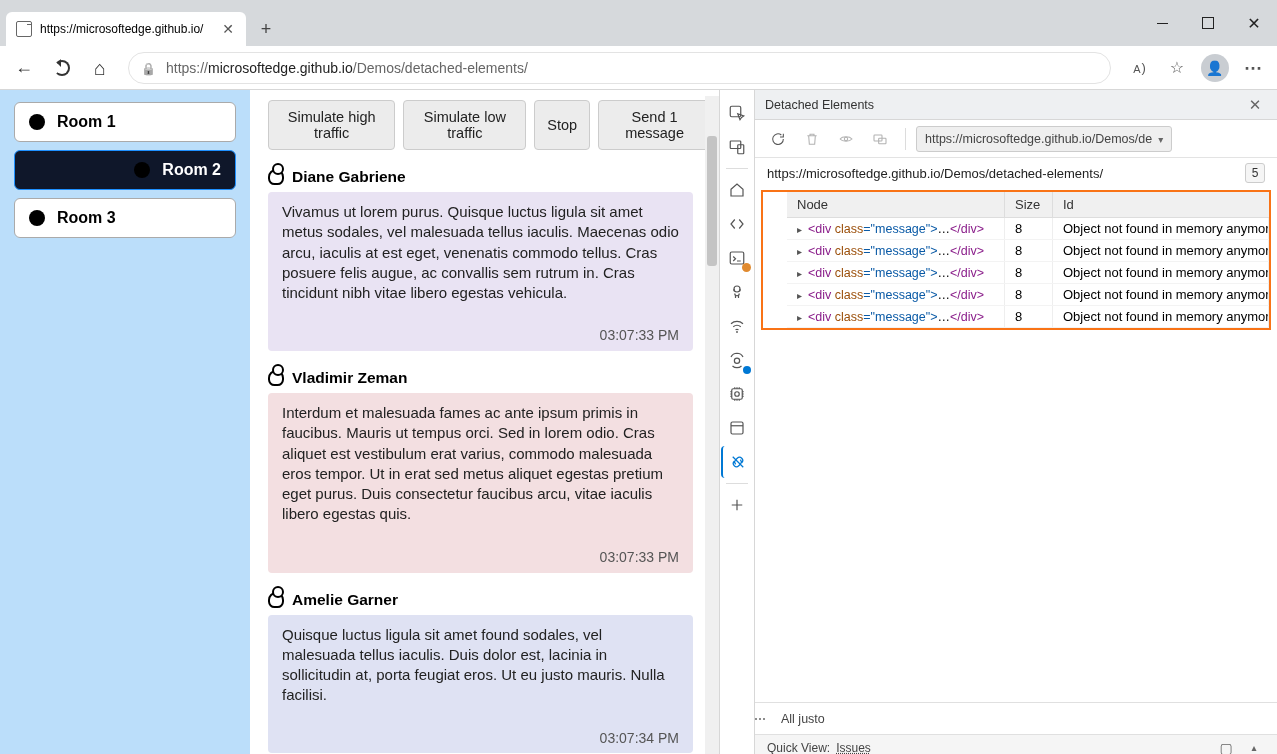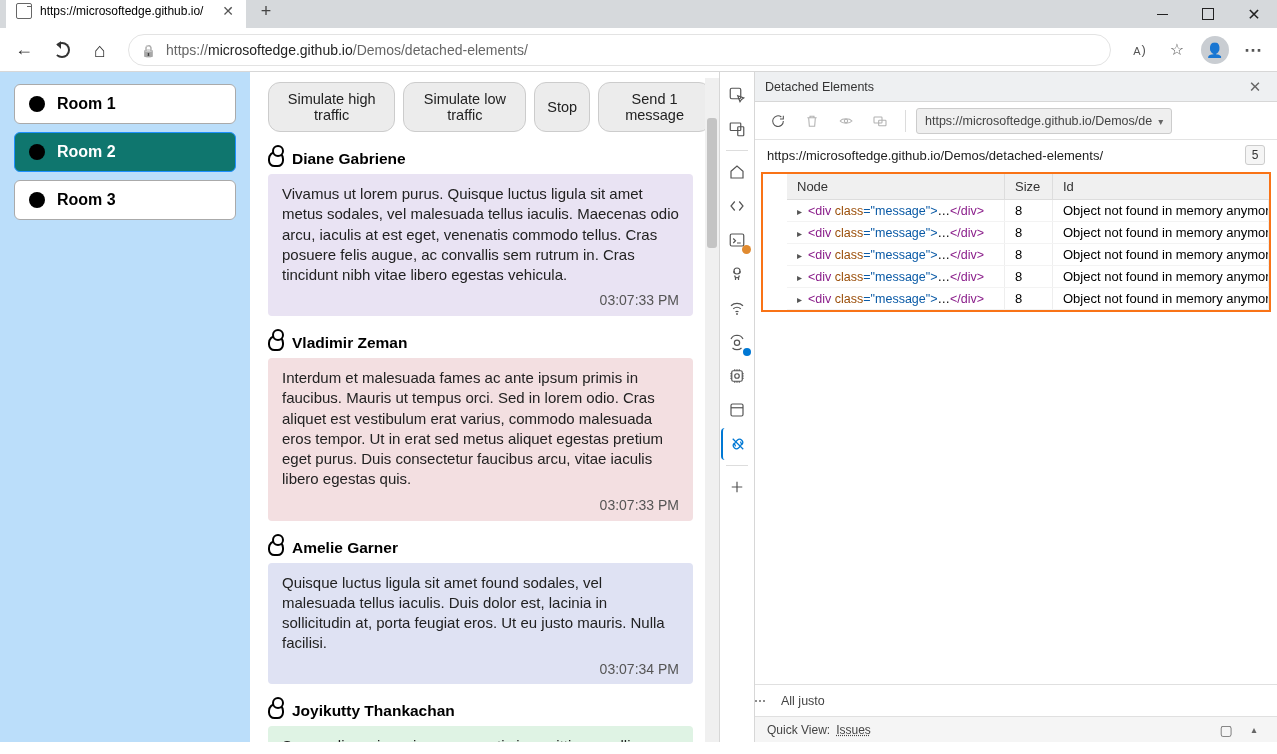--- a/index.html
+++ b/index.html
@@ -1,19 +1,19 @@
 <!DOCTYPE html>
 <html><head>
 <meta charset="utf-8">
 <style>
 * { margin: 0; padding: 0; box-sizing: border-box; font-family: "Segoe UI", Arial, sans-serif; }
 html, body { width: 1277px; height: 754px; overflow: hidden; background: #fff; }
 
 
-.titlebar { height: 28px; background: #d6d9dc; display: flex; align-items: flex-end; }
+.titlebar { height: 46px; background: #d6d9dc; display: flex; align-items: flex-end; }
 .tabs-area { display: flex; align-items: flex-end; flex: 1; padding-left: 6px; height: 100%; }
 .tab {
   background: #fff; height: 34px; display: flex; align-items: center;
   border-radius: 6px 6px 0 0; padding: 0 10px 0 10px; gap: 8px; font-size: 12px;
   min-width: 240px; margin-top: 6px;
 }
 .tab .favicon { width:16px;height:16px;border:1px solid #666;border-radius:2px;position:relative; }
 .tab .favicon::before { content:""; position:absolute; top:2px; right:-1px; width:4px; height:4px; border-top:1px solid #666; border-right:1px solid #666; background:#fff; }
 .tab .tab-close { width:16px;height:16px;display:flex;align-items:center;justify-content:center;color:#555;font-size:14px;border-radius:3px; margin-left:auto;}
 .newtab-btn { width:28px;height:28px;display:flex;align-items:center;justify-content:center;color:#444;font-size:18px;margin:0 4px 3px 6px;border-radius:4px; }
@@ -47,32 +47,32 @@
 .dt-strip { flex: 0 0 36px; border-left:1px solid #d7d7d7; border-right:1px solid #d7d7d7; display:flex; flex-direction:column; align-items:center; padding-top:6px; gap:0; background:#fff;}
 .devtools { flex:1; display:flex; flex-direction:column; background:#fff; }
 
 
 .sidebar { width:250px; background:#bbdefa; padding:12px 14px; display:flex; flex-direction:column; gap:8px; }
 .room-btn {
   background:#fff; border:1px solid #aaa; border-radius:6px; padding:10px 14px;
   display:flex; align-items:center; gap:12px; font-size:16px; font-weight:600; color:#000;
 }
 .room-btn .dot{width:16px;height:16px;border-radius:50%;background:#000;}
-.room-btn.active{ background:#0f766e; border-color:#1e90ff; color:#fff;}
+.room-btn.active{ background:#0f172a; border-color:#1e90ff; color:#fff;justify-content:flex-end;}
 .room-btn.active .dot{background:#000;}
 
 .chat { flex:1; padding:10px 8px 0 18px; overflow:hidden; position:relative; }
 .controls { display:flex; gap:8px; margin-bottom:18px; }
-.ctrl-btn { background:#ececec; border:1px solid #ccc; border-radius:12px; padding:8px 12px; font-size:14.5px; color:#222; }
+.ctrl-btn { background:#ececec; border:1px solid #ccc; border-radius:4px; padding:8px 12px; font-size:14.5px; color:#222; }
 .msg-list { display:flex; flex-direction:column; gap:18px; padding-right:18px;}
 .author { display:flex; align-items:center; gap:8px; font-weight:700; font-size:15.5px; margin-bottom:6px;}
 .author .person-icon{width:16px;height:16px;border:2px solid #000;border-radius:50% 50% 40% 40%;position:relative;}
 .author .person-icon::after{content:"";position:absolute;top:-8px;left:2px;width:8px;height:8px;border:2px solid #000;border-radius:50%;background:#fff;}
 .bubble { border-radius:4px; padding:10px 14px 6px 14px; font-size:15px; line-height:1.35; color:#222;}
-.bubble .time{ text-align:right; color:#555; font-size:14px; margin-top:6px;}
+.bubble .time{ text-align:right; color:#555; font-size:14px; margin-top:23px;}
 .c-purple{background:#e9e3f3;}
 .c-pink{background:#f3dfe1;}
 .c-blue{background:#dfe2f3;}
 .c-green{background:#dff3e4;}
 .page-scrollbar{position:absolute; right:0; top:6px; bottom:0; width:14px; background:#f0f0f0;}
 .page-scrollbar .thumb{position:absolute; left:2px; width:10px; top:40px; height:130px; background:#c4c4c4; border-radius:3px;}
 
 
 .dt-ico { width:32px;height:32px;display:flex;align-items:center;justify-content:center;color:#555;border-radius:4px;margin:1px 0;position:relative;}
 .dt-ico svg{width:18px;height:18px;stroke:#555;fill:none;stroke-width:1.6;}

